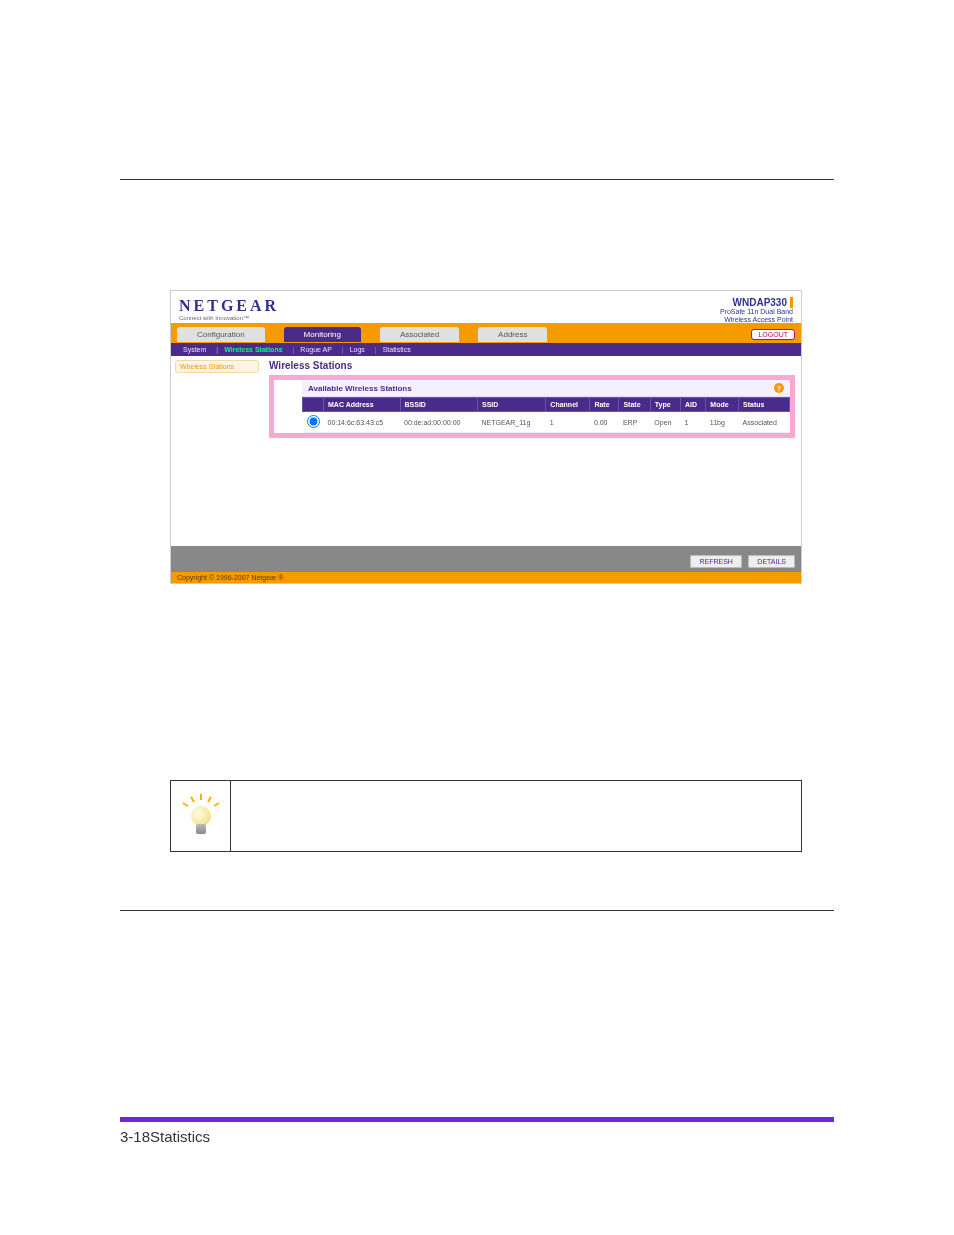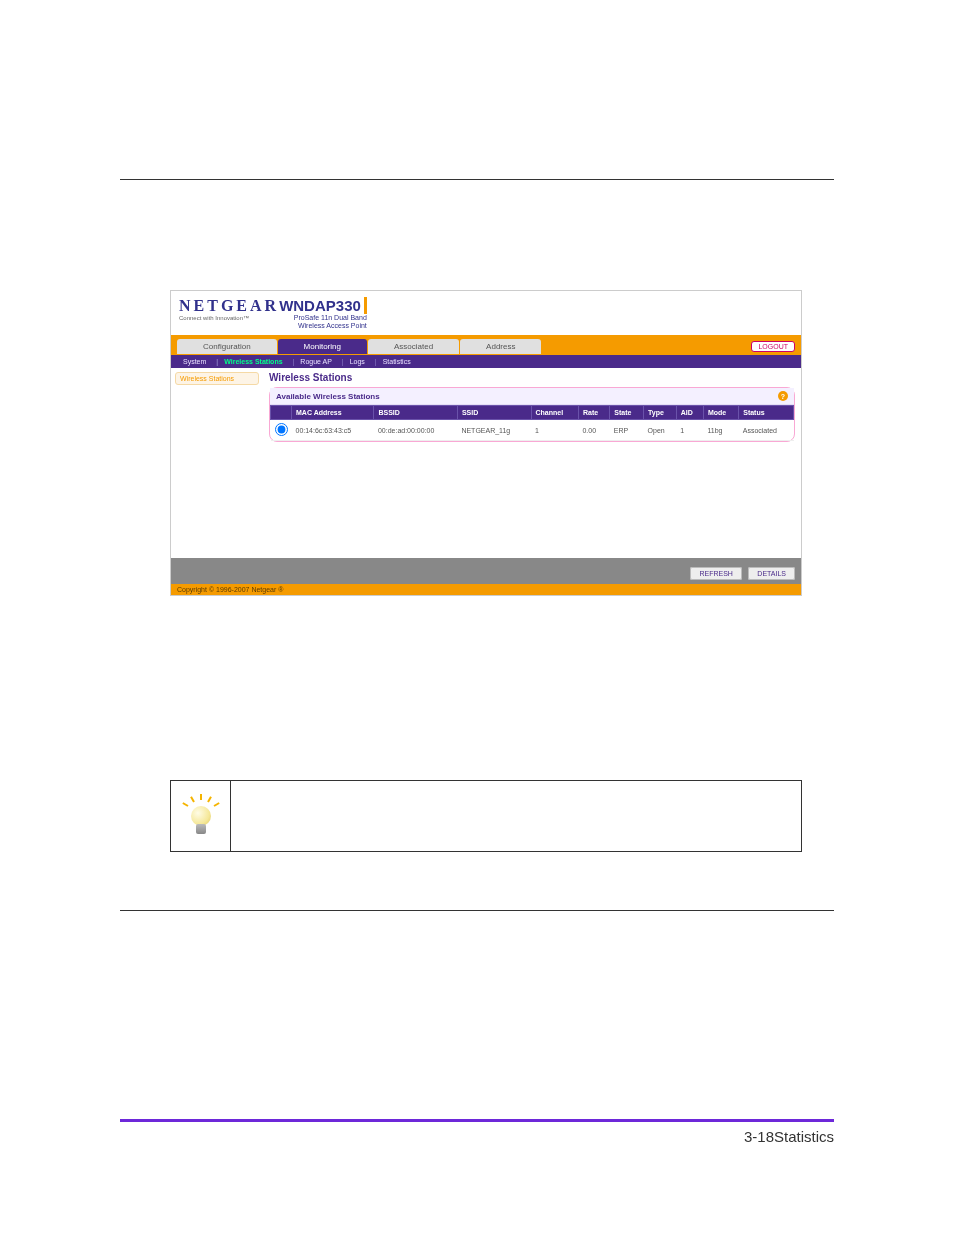--- a/index.html
+++ b/index.html
@@ -1,39 +1,39 @@
 <!DOCTYPE html>
 <html><head>
 <meta charset="utf-8">
 <style>
   * { margin: 0; padding: 0; box-sizing: border-box; }
   body { font-family: Arial, sans-serif; background: #fff; width: 954px; height: 1235px; position: relative; }
   .page-header { position: absolute; top: 170px; left: 120px; right: 120px; border-bottom: 1px solid #333; height: 10px; }
   .router-ui { position: absolute; top: 290px; left: 170px; width: 632px; border: 1px solid #ccc; }
-  .brand-bar { display: flex; align-items: flex-start; padding: 6px 8px 6px 8px; background: #fff; }
+  .brand-bar { display: flex; justify-content: space-between; align-items: flex-start; padding: 6px 8px 0 8px; background: #fff; }
   .brand-left { display: flex; flex-direction: column; }
   .brand-name { font-family: Georgia, 'Times New Roman', serif; font-weight: bold; font-size: 16px; letter-spacing: 3px; color: #31318c; }
   .brand-tag { font-size: 6px; color: #666; }
   .brand-right { text-align: right; }
-  .model { font-family: Arial, sans-serif; font-weight: bold; font-size: 15px; color: #31318c; border-right: 3px solid #f59b00; padding-right: 3px; }
+  .model { font-family: Arial, sans-serif; font-weight: bold; font-size: 10px; color: #31318c; border-right: 3px solid #f59b00; padding-right: 3px; }
   .model-tag { font-size: 7px; color: #31318c; line-height: 1.1; }
   .tabs-row { display: flex; align-items: center; background: #f59b00; padding: 2px 6px 0 6px; height: 20px; }
-  .tab { font-size: 8px; padding: 3px 26px; background: #e0e0e0; color: #555; border-radius: 3px 3px 0 0; margin-right: 1px; cursor: pointer; }
+  .tab { font-size: 8px; padding: 3px 20px; background: #e0e0e0; color: #555; border-radius: 3px 3px 0 0; margin-right: 19px; cursor: pointer; }
   .tab.active { background: #4a2a8a; color: #fff; font-weight: normal; }
   .logout { margin-left: auto; font-size: 7px; background: #fff; color: #c06; border: 1px solid #c06; border-radius: 3px; padding: 1px 6px; cursor: pointer; }
   .subnav { background: #4a2a8a; color: #fff; font-size: 7px; padding: 3px 8px; }
   .subnav span { padding: 0 4px; color: #e8e0ff; cursor: pointer; }
   .subnav span.active { color: #00ff88; font-weight: bold; }
   .subnav span + span::before { content: "|"; color: #8a7cc4; margin-right: 6px; }
   .content-area { display: flex; background: #fff; min-height: 190px; }
   .left-col { width: 92px; padding: 4px; }
   .left-item { font-size: 7px; color: #f59b00; background: #fdf4e6; border: 1px solid #f5d9a5; border-radius: 3px; padding: 2px 4px; cursor: pointer; }
   .main-col { flex: 1; padding: 4px 6px; }
   .section-title { color: #4a2a8a; font-size: 10px; font-weight: bold; margin-bottom: 4px; }
-  .panel { border: 1px solid #f9a8d4; border-radius: 8px; }
+  .panel { border: 5px solid #f9a8d4; border-radius: 0; padding-left: 28px; }
   .panel-head { display: flex; justify-content: space-between; align-items: center; background: #f4f0ff; color: #4a2a8a; font-size: 8px; font-weight: bold; padding: 3px 6px; border-bottom: 1px solid #e4ddf5; }
   .help-icon { width: 10px; height: 10px; border-radius: 50%; background: #f59b00; color: #fff; font-size: 7px; display: inline-flex; align-items: center; justify-content: center; }
   table.stations { width: 100%; border-collapse: collapse; font-size: 7px; }
   table.stations th { background: #4a2a8a; color: #fff; font-weight: bold; padding: 3px 4px; border: 1px solid #6a52aa; text-align: left; }
   table.stations th:first-child { width: 14px; }
   table.stations td { padding: 3px 4px; border-bottom: 1px solid #eee; color: #555; }
   .action-bar { background: #888; padding: 4px 6px; text-align: right; }
   .action-btn { font-size: 7px; background: #eee; color: #4a2a8a; border: 1px solid #bbb; border-radius: 2px; padding: 2px 8px; margin-left: 2px; cursor: pointer; }
   .orange-strip { background: #f59b00; font-size: 7px; color: #5a3a00; padding: 2px 6px; }
   .tip-box { position: absolute; top: 780px; left: 170px; width: 632px; border: 1px solid #333; display: flex; min-height: 72px; }
@@ -43,21 +43,21 @@
   .ray { position: absolute; width: 2px; height: 6px; background: #f5b400; left: 50%; transform-origin: bottom center; }
   .ray.r1 { transform: translateX(-50%) rotate(-60deg); top: 4px; left: 4px; }
   .ray.r2 { transform: translateX(-50%) rotate(-30deg); top: 0; left: 10px; }
   .ray.r3 { transform: translateX(-50%) rotate(0deg); top: -2px; }
   .ray.r4 { transform: translateX(-50%) rotate(30deg); top: 0; left: 24px; }
   .ray.r5 { transform: translateX(-50%) rotate(60deg); top: 4px; left: 30px; }
   .bulb-glass { position: absolute; top: 10px; left: 50%; transform: translateX(-50%); width: 20px; height: 20px; border-radius: 50%; background: radial-gradient(circle at 35% 35%, #fffce6, #f5e89a 60%, #e0c858); }
   .bulb-base { position: absolute; bottom: 2px; left: 50%; transform: translateX(-50%); width: 10px; height: 10px; background: linear-gradient(#bbb,#888); border-radius: 2px; }
   .tip-text-cell { flex: 1; }
   .page-rule { position: absolute; top: 910px; left: 120px; right: 120px; border-bottom: 1px solid #333; }
-  .footer { position: absolute; bottom: 90px; left: 120px; right: 120px; display: flex; justify-content: flex-end; border-top: 3px solid #6d28d9; padding-top: 6px; font-size: 15px; color: #333; }
+  .footer { position: absolute; bottom: 90px; left: 120px; right: 120px; display: flex; justify-content: flex-start; border-top: 5px solid #6d28d9; padding-top: 6px; font-size: 15px; color: #333; }
 </style>
 </head>
 <body>
 
 <div class="page-header"></div>
 
 <div class="router-ui">
   <div class="brand-bar">
     <div class="brand-left">
       <span class="brand-name">NETGEAR</span>

